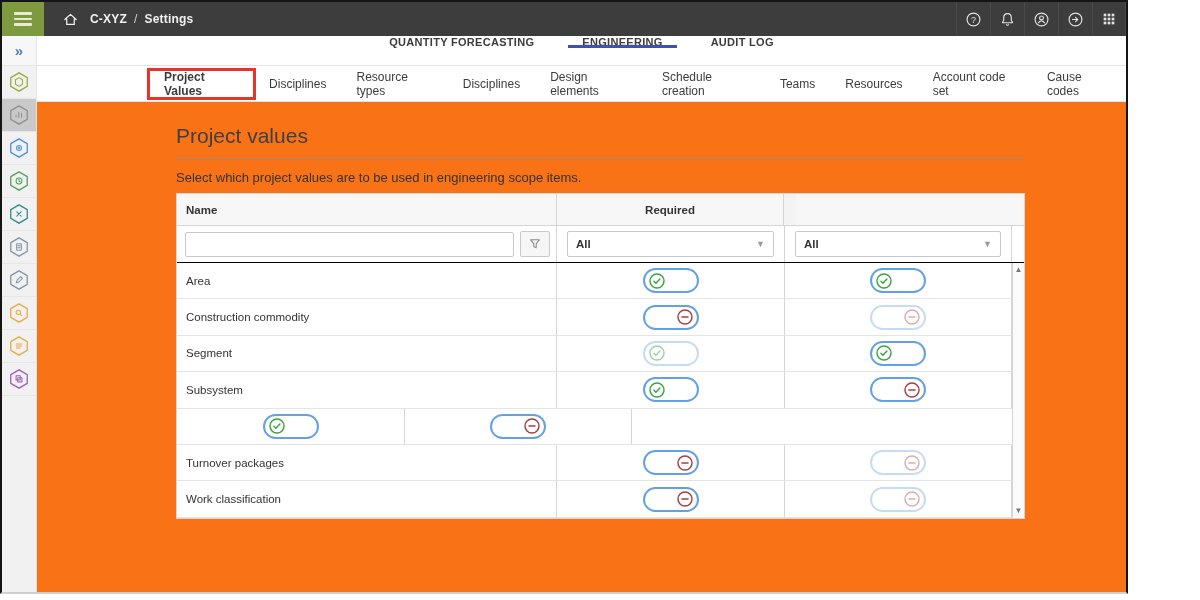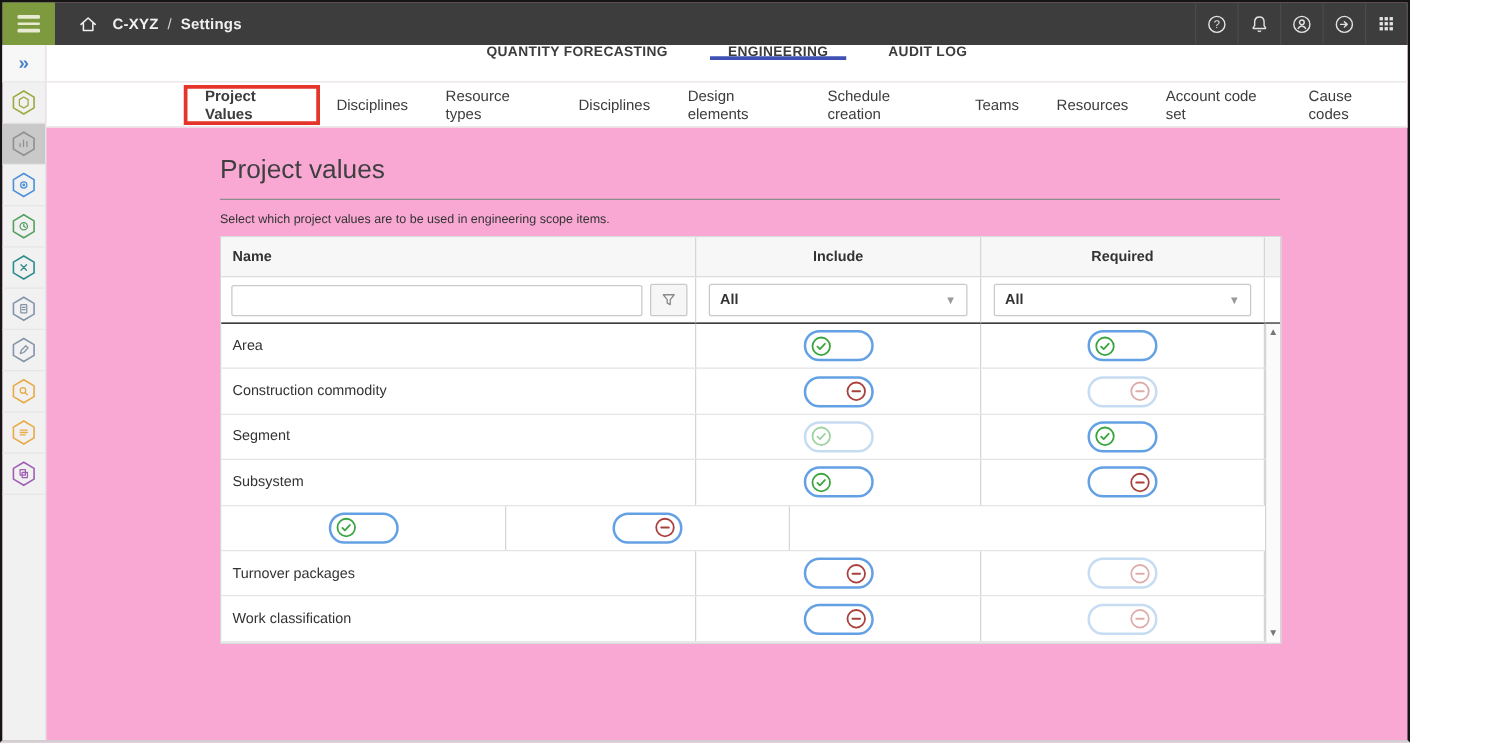--- a/index.html
+++ b/index.html
@@ -6,21 +6,21 @@
   html,body { margin:0; padding:0; }
   body {
     width:1200px; height:600px;
     font-family:"Liberation Sans", sans-serif;
     background:#fff; overflow:hidden;
     -webkit-font-smoothing:antialiased;
   }
   .frame {
     position:relative; width:1128px; height:594px;
     border:2px solid #151515; border-bottom:2px solid #cfcfcf;
-    background:#f9a8d4;
+    background:#f97316;
   }
 
   
   .topbar { display:flex; align-items:stretch; height:34px; background:#3d3d3d; }
   .hamburger {
     width:42px; height:34px; background:#7d9a3e; border:none; cursor:pointer;
     display:flex; flex-direction:column; justify-content:center; align-items:center; gap:3px;
   }
   .hamburger .hl { display:block; width:18px; height:2.5px; background:#e9ead2; border-radius:1px; }
   .tb-left { display:flex; align-items:center; color:#f0f0f0; }
@@ -71,21 +71,21 @@
     padding:0 15px; font-size:12px; color:#3c3c3c; cursor:pointer;
     display:flex; align-items:center; height:100%;
   }
   .sub-tab.active { font-weight:bold; }
   .sub-tab.annotated { outline:3px solid #e5352b; outline-offset:-1px; height:28px; }
 
   
   .page { padding:22px 0 0 139px; }
   .page h1 { margin:0; font-size:21px; font-weight:400; color:#3f3f3f; }
   .page hr { width:848px; margin:11px 0 0 0; border:none; border-top:1px solid #8c8c8c; }
-  .page .desc { margin:10px 0 8px 0; font-size:10px; color:#333; width:848px; }
+  .page .desc { margin:10px 0 8px 0; font-size:13px; color:#333; width:848px; }
 
   
   .pv-table { width:849px; border:1px solid #d5d5d5; font-size:11.5px; color:#333; background:#fff; }
   .trow, .thead, .tfilter { display:flex; align-items:stretch; }
   .col-name { width:380px; }
   .col-inc  { width:228px; }
   .col-req  { width:227px; }
   .col-sb   { width:12px; }
   .thead { background:#f7f7f7; height:32px; border-bottom:1px solid #d5d5d5; }
   .thead > div { display:flex; align-items:center; font-weight:bold; border-right:1px solid #d5d5d5; }
@@ -318,21 +318,20 @@
       </div>
 
     <section class="page">
       <h1>Project values</h1>
       <hr>
       <p class="desc">Select which project values are to be used in engineering scope items.</p>
 
       <div class="pv-table">
         <div class="thead">
           <div class="col-name">Name</div>
-          <div class="col-inc">Include</div>
           <div class="col-req">Required</div>
           <div class="col-sb"></div>
         </div>
 
         <div class="tfilter">
           <div class="col-name">
             <input class="name-filter-input" type="text" value="" style="">
             <button class="funnel-btn">
               <svg viewBox="0 0 16 16" width="14" height="14">
                   <path d="M3 3.2h10L9.4 7.6v4.6l-2.8-1.4V7.6z" fill="none" stroke="#8a8a8a" stroke-width="1.2" stroke-linejoin="round"></path>

